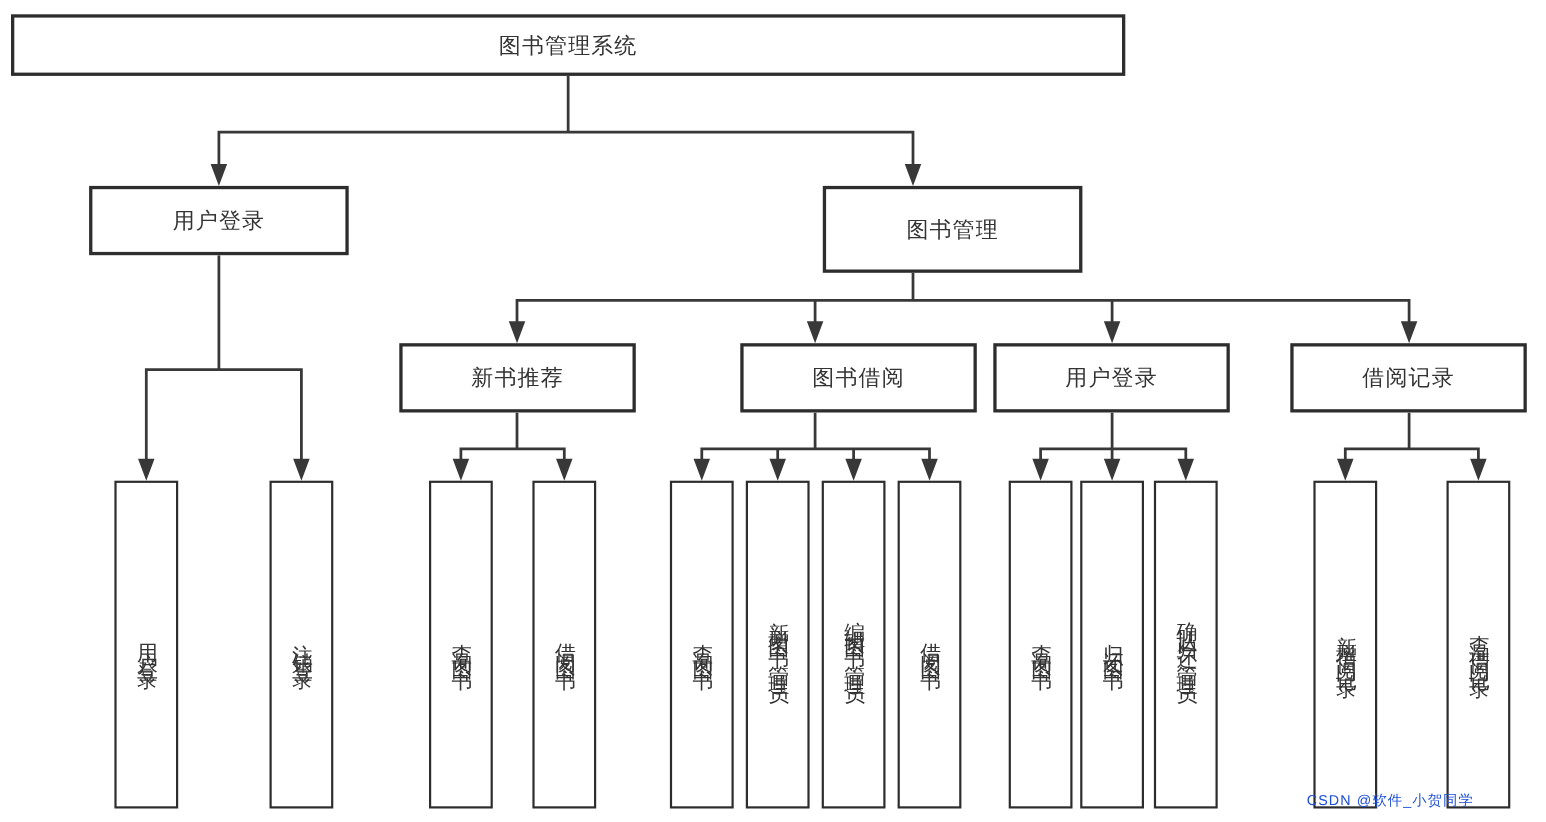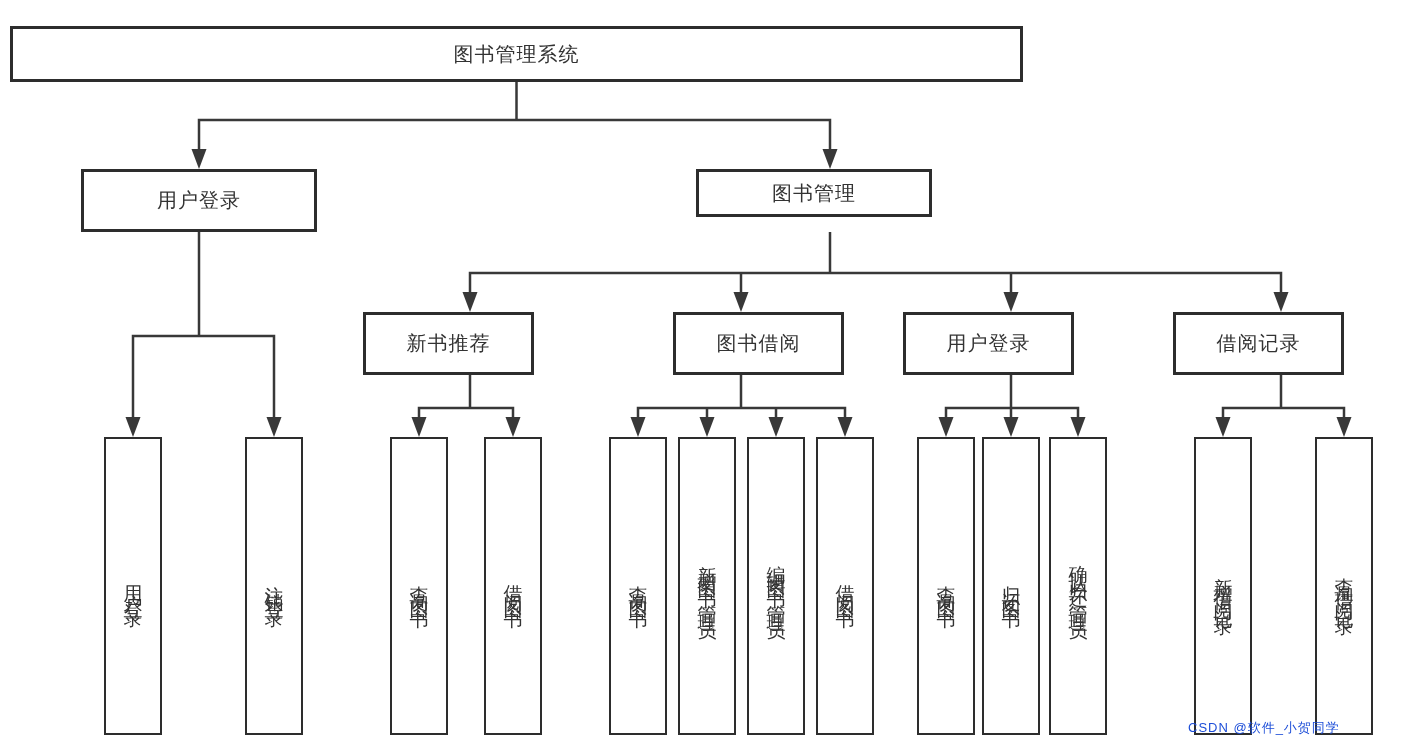--- a/index.html
+++ b/index.html
@@ -22,24 +22,24 @@
     box-sizing: border-box;
     border: 3px solid #2d2d2d;
     background: #ffffff;
     display: flex;
     align-items: center;
     justify-content: center;
     font-size: 20px;
     letter-spacing: 1px;
     color: #333333;
   }
-  .root  { left: 10px;  top: 13px;  width: 1013px; height: 56px; margin-top: 13px; }
+  .root  { left: 10px;  top: 13px;  width: 1013px; height: 56px; }
   .l1a   { left: 81px;  top: 169px; width: 236px;  height: 63px; }
-  .l1b   { left: 696px; top: 169px; width: 236px;  height: 48px; }
-  .l2    { top: 312px;  height: 63px; width: 171px; }
+  .l1b   { left: 748px; top: 169px; width: 236px;  height: 79px; }
+  .l2    { top: 312px;  height: 63px; width: 215px; }
   .l2a   { left: 363px; }
   .l2b   { left: 633px; margin-left: 40px; }
   .l2c   { left: 903px; }
   .l2d   { left: 1173px; }
   .leaf {
     top: 437px;
     width: 58px;
     height: 298px;
     border-width: 2px;
     writing-mode: vertical-rl;

